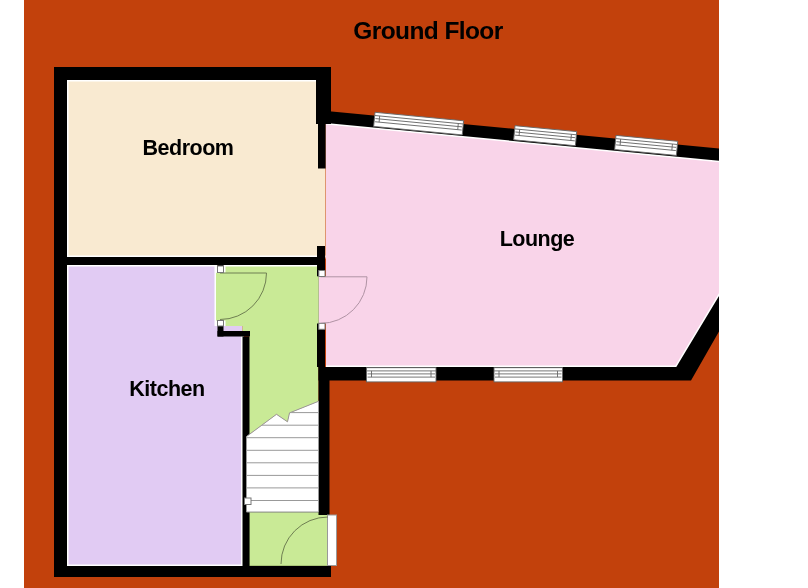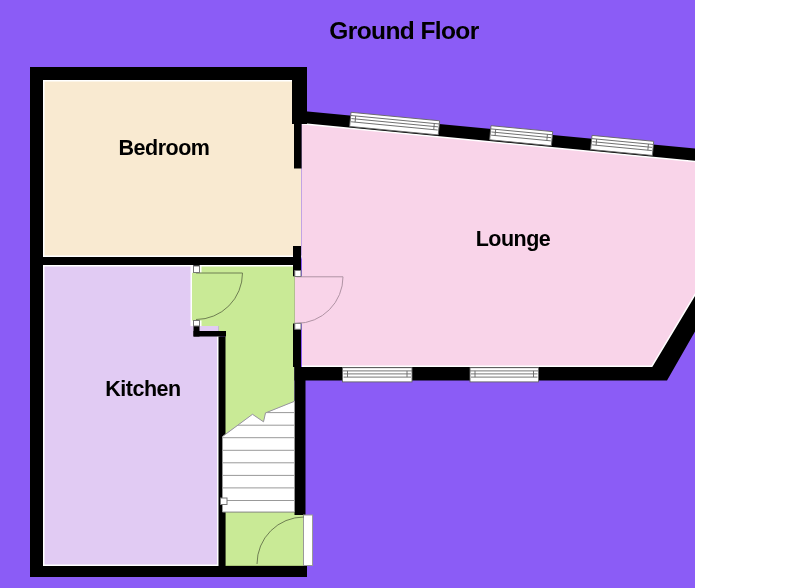--- a/index.html
+++ b/index.html
@@ -1,16 +1,16 @@
 <!DOCTYPE html>
 <html><head>
 <meta charset="utf-8">
 <style>
   html,body{margin:0;padding:0;background:#ffffff;}
-  #page{position:relative;width:695px;height:588px;background:#8b5cf6;overflow:hidden;}
+  #page{position:relative;width:695px;height:588px;background:#c2410c;overflow:hidden;margin-left:24px;}
   svg{display:block;}
   text{font-family:"Liberation Sans",sans-serif;font-weight:bold;fill:#000000;}
 </style>
 </head>
 <body>
 <div id="page">
 <svg width="808" height="588" viewBox="0 0 808 588">
   <defs>
     <clipPath id="stairclip">
       <polygon points="222.5,436.5 252.5,414.3 263.5,421.8 265.5,412.9 294.5,401.3 294.5,512 222.5,512"></polygon>

